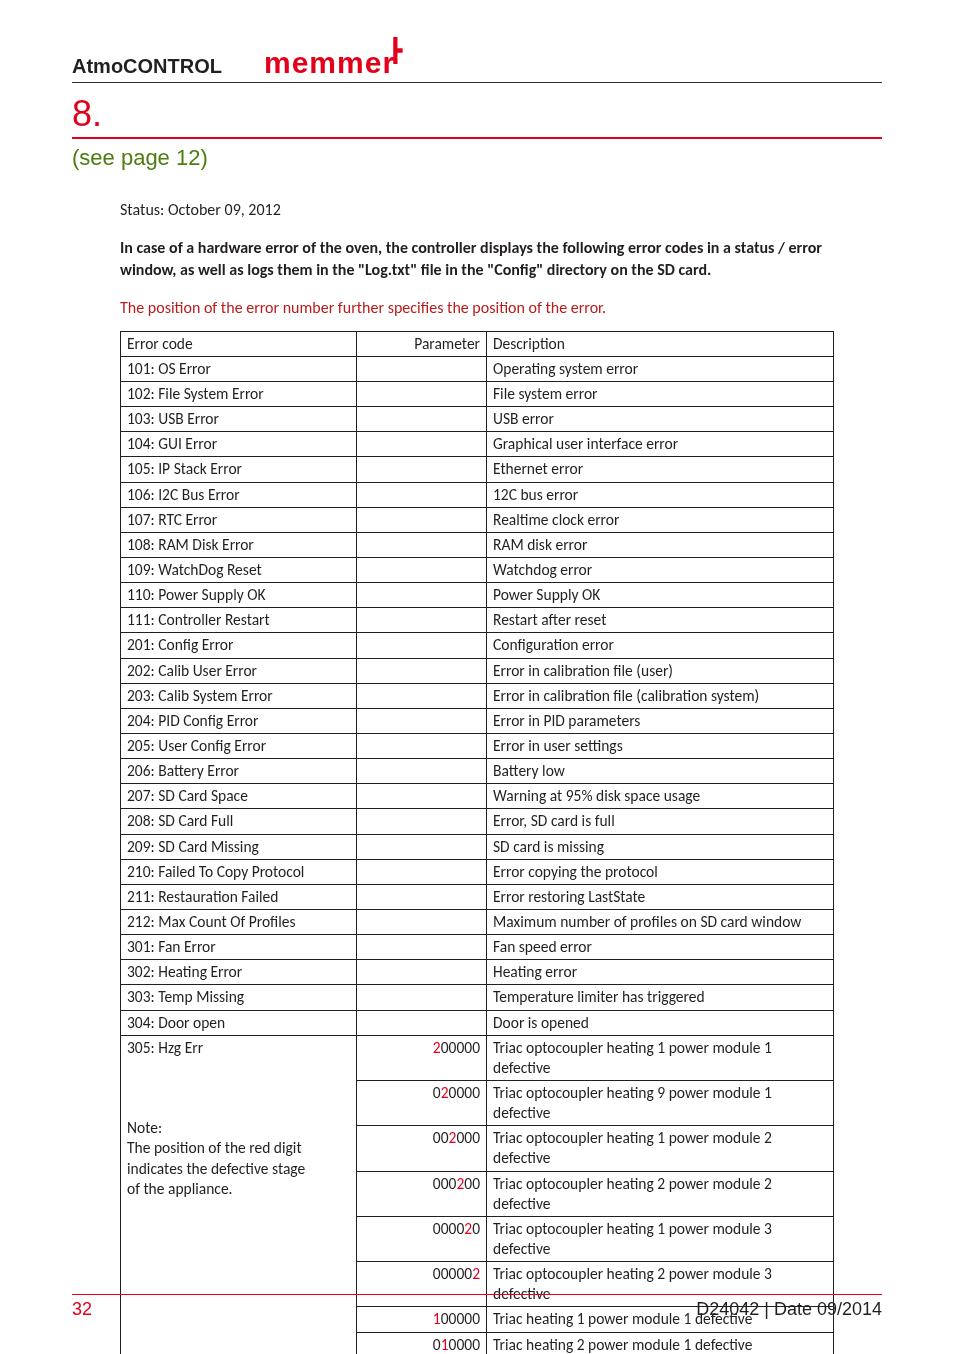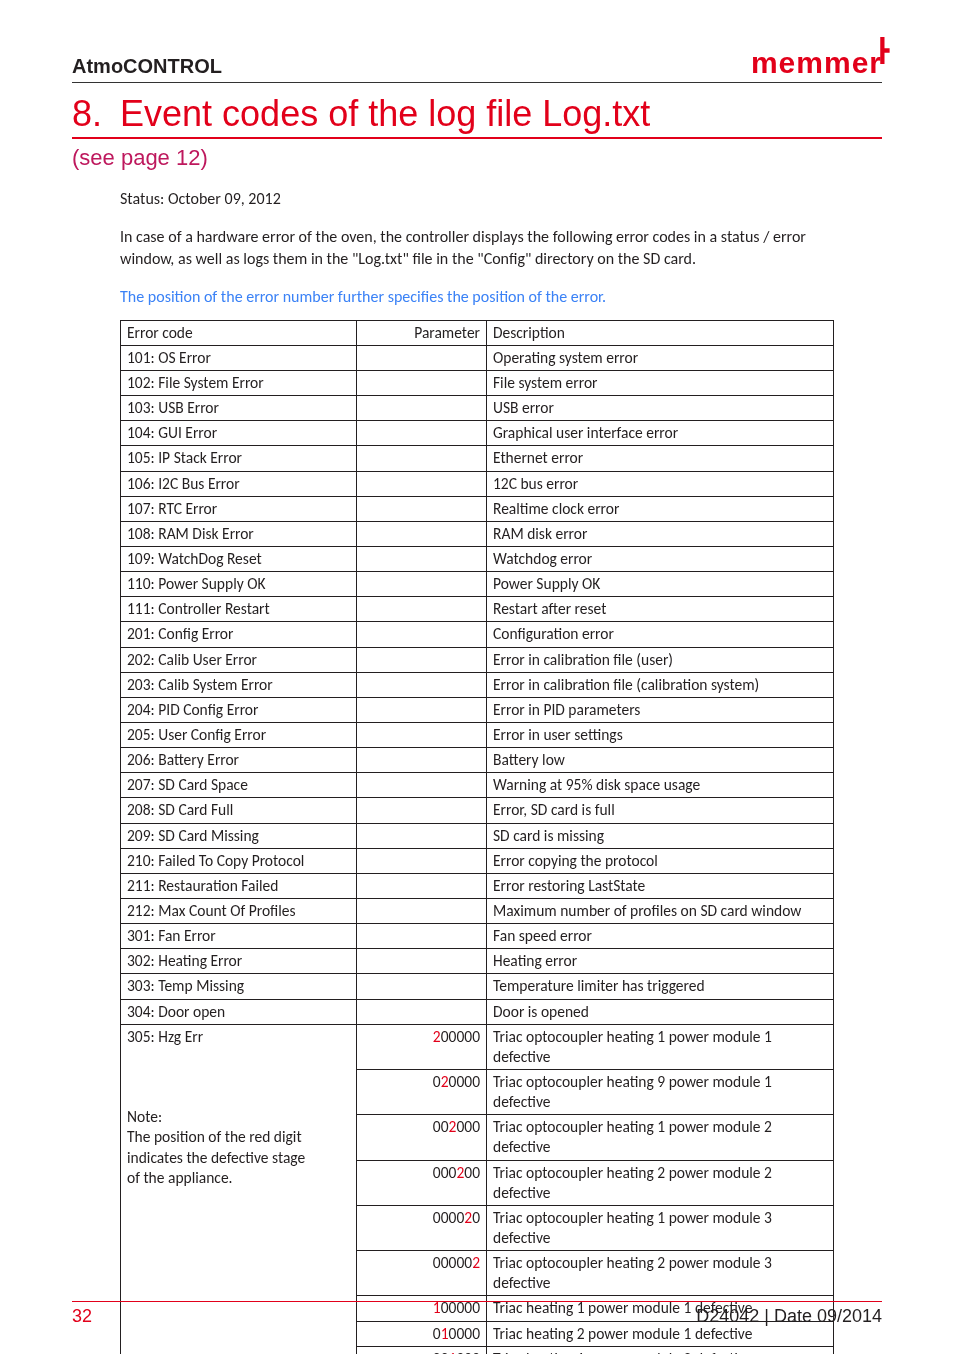--- a/index.html
+++ b/index.html
@@ -7,21 +7,21 @@
     width: 954px;
     height: 1354px;
     background: #fff;
     font-family: Calibri, "Segoe UI", Arial, sans-serif;
     color: #231f20;
     position: relative;
     padding: 48px 72px 36px 72px;
   }
   .header-row {
     display: flex;
-    justify-content: space-between;
+    justify-content: flex-start;
     align-items: flex-end;
     border-bottom: 1px solid #333;
     padding-bottom: 4px;
     margin-bottom: 10px;
   }
   .doc-title {
     font-family: "Trebuchet MS", Verdana, sans-serif;
     font-weight: bold;
     font-size: 20px;
     color: #231f20;
@@ -60,57 +60,58 @@
   }
   .heading-text {
     font-family: "Trebuchet MS", Verdana, sans-serif;
     font-size: 36px;
     color: #e2001a;
     font-weight: 400;
   }
   .subheading {
     font-family: "Trebuchet MS", Verdana, sans-serif;
     font-size: 22px;
-    color: #be185d;
-    margin-bottom: 18px;
+    color: #4d7c0f;
+    margin-bottom: 29px;
   }
   .meta-row {
     display: flex;
     justify-content: space-between;
     font-size: 16px;
     margin: 0 48px 18px 48px;
   }
   .intro {
     font-size: 16px;
     margin: 0 48px 16px 48px;
     line-height: 1.4;
+    font-weight: bold;
   }
   .note-red {
     font-size: 16px;
-    color: #3b82f6;
+    color: #b91c1c;
     margin: 0 48px 14px 48px;
   }
   table {
     border-collapse: collapse;
     margin: 0 48px;
     width: calc(100% - 96px);
     font-size: 15.5px;
   }
   td {
     border: 1px solid #231f20;
     padding: 2px 6px;
     vertical-align: top;
     line-height: 1.3;
   }
   .col-code { width: 236px; }
   .col-param { width: 130px; text-align: right; }
   .red-digit { color: #e2001a; }
   .footer {
     position: absolute;
-    bottom: 27px;
+    bottom: 34px;
     left: 72px;
     right: 72px;
     display: flex;
     justify-content: space-between;
     align-items: baseline;
     border-top: 1px solid #e2001a;
     padding-top: 4px;
     font-size: 18px;
   }
   .page-num { color: #e2001a; font-family: "Trebuchet MS", Verdana, sans-serif; }
@@ -121,21 +122,20 @@
 
 <div class="header-row">
   <div class="doc-title">AtmoCONTROL</div>
   <div class="brand">
     <span>memmer</span><span class="tick">┣</span>
   </div>
 </div>
 
 <div class="heading-row">
   <span class="heading-num">8.</span>
-  <span class="heading-text">Event codes of the log file Log.txt</span>
 </div>
 
 <div class="subheading">(see page 12)</div>
 
 <div class="meta-row">
   <span>Status: October 09, 2012</span>
 </div>
 
 <div class="intro">In case of a hardware error of the oven, the controller displays the following error codes in a status / error window, as well as logs them in the "Log.txt" file in the "Config" directory on the SD card.</div>
 

